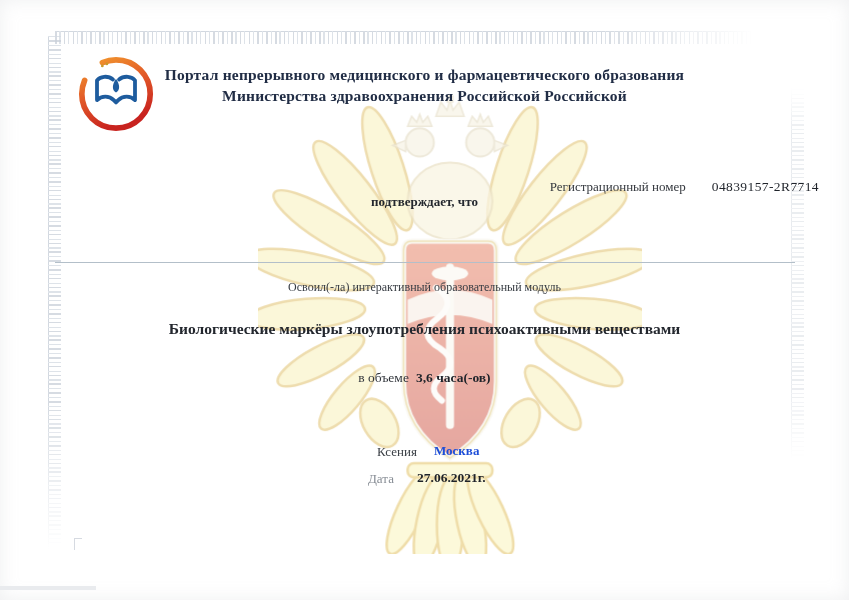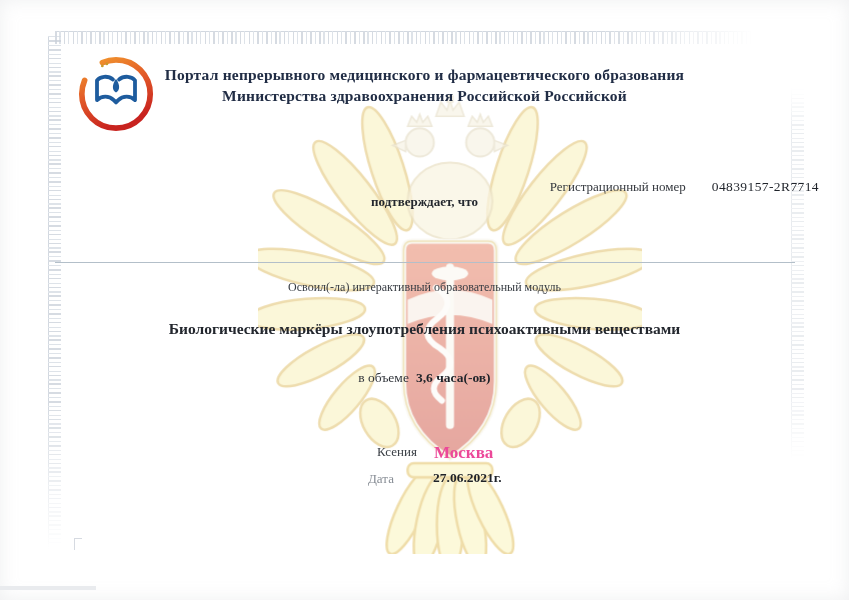--- a/index.html
+++ b/index.html
@@ -68,23 +68,23 @@
   .reg-value{font-size:13.5px;font-weight:normal;color:#1f232a;letter-spacing:.4px;}
   .confirms{top:194px;font-size:13px;font-weight:bold;color:#23272e;}
   .recipient{top:238px;font-size:19px;font-weight:bold;color:#1d2127;letter-spacing:.5px;}
   .name-rule{position:absolute;left:55px;top:262px;width:740px;height:1px;background:#b3bfc9;z-index:3;}
   .completed{top:280px;font-size:12px;color:#363b42;}
   .module{top:320px;font-size:15.5px;font-weight:bold;color:#23272e;}
   .volume-line{top:370px;display:flex;justify-content:center;align-items:baseline;gap:7px;}
   .volume-label{font-size:13.5px;color:#33373d;}
   .volume-value{font-size:13.5px;font-weight:bold;color:#1f232a;}
   .city-label{left:377px;top:444px;font-size:13px;color:#3a3f45;}
-  .city-value{left:434px;top:443px;font-size:17px;font-weight:bold;color:#ec4899;}
+  .city-value{left:434px;top:443px;font-size:13px;font-weight:bold;color:#1d4ed8;}
   .date-label{left:368px;top:471px;font-size:13px;color:#868c94;}
-  .date-value{left:417px;top:470px;font-size:13.5px;font-weight:bold;color:#1f232a;margin-left:16px;}
+  .date-value{left:417px;top:470px;font-size:13.5px;font-weight:bold;color:#1f232a;}
 </style>
 </head>
 <body>
 
 <div class="page">
 
   <div class="meander-h meander-top"></div>
   <div class="meander-v meander-left"></div>
   <div class="meander-v meander-right"></div>
   <div class="artifact-streak"></div>

